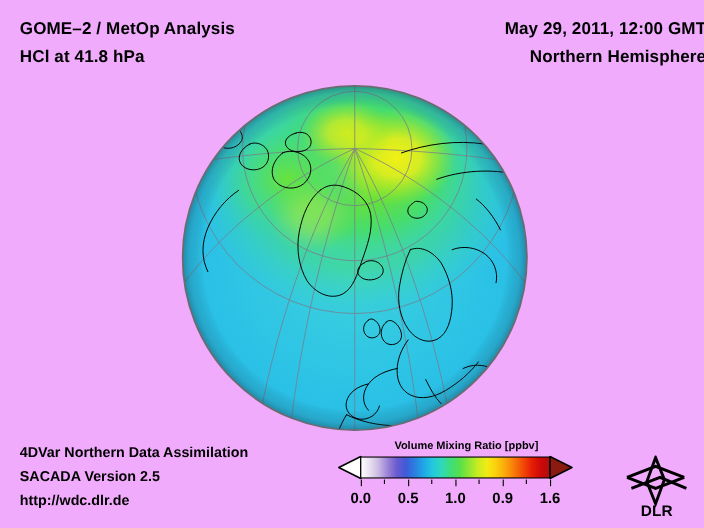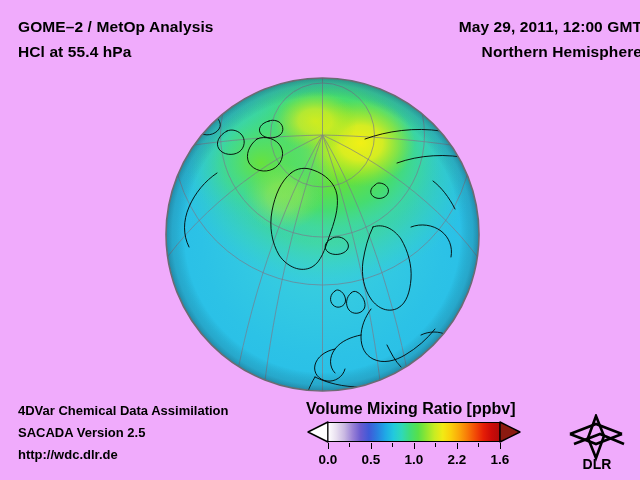--- a/index.html
+++ b/index.html
@@ -17,21 +17,21 @@
   
   .globe-wrap{position:absolute;left:165px;top:77px;width:315px;height:315px;}
   .globe-wrap svg{display:block;}
 
   
   .foot-left{position:absolute;left:18px;top:400px;}
   .foot-line{font-size:13px;font-weight:bold;line-height:22px;white-space:nowrap;}
 
   
   .cbar{position:absolute;left:306px;top:400px;width:236px;}
-  .cbar-title{font-size:16px;font-weight:bold;text-align:left;
+  .cbar-title{font-size:10px;font-weight:bold;text-align:center;
               white-space:nowrap;margin-bottom:3px;letter-spacing:0px;}
   .cbar-body{position:relative;height:22px;}
   .cbar-ticks{position:relative;height:8px;margin-top:0px;}
   .cbar-tick{position:absolute;top:0;width:1px;height:6px;background:#000;}
   .cbar-tick.minor{height:4px;}
   .cbar-labels{position:relative;height:18px;margin-top:1px;}
   .cbar-lab{position:absolute;top:0;font-size:13.5px;font-weight:bold;
             transform:translateX(-50%);white-space:nowrap;}
 
   
@@ -39,21 +39,21 @@
   .dlr{position:absolute;left:566px;top:414px;width:62px;height:58px;}
   .riu svg,.dlr svg{display:block;}
 </style>
 </head>
 <body>
 
 <div class="page">
 
   <div class="hdr-left">
     <div class="hdr-line">GOME–2 / MetOp Analysis</div>
-    <div class="hdr-line">HCl at 55.4 hPa</div>
+    <div class="hdr-line">HCl at 41.8 hPa</div>
   </div>
 
   <div class="hdr-right">
     <div class="hdr-line">May 29, 2011, 12:00 GMT</div>
     <div class="hdr-line">Northern Hemisphere</div>
   </div>
 
   <div class="globe-wrap">
     <svg width="315" height="315" viewBox="0 0 315 315">
       <defs>
@@ -196,21 +196,21 @@
         </g>
 
         <circle cx="157.5" cy="157.5" r="156.5" fill="url(#limbShade)"></circle>
       </g>
 
       <circle cx="157.5" cy="157.5" r="156.5" fill="none" stroke="#6b6b73" stroke-width="1.6"></circle>
     </svg>
   </div>
 
   <div class="foot-left">
-    <div class="foot-line">4DVar Chemical Data Assimilation</div>
+    <div class="foot-line">4DVar Northern Data Assimilation</div>
     <div class="foot-line">SACADA Version 2.5</div>
     <div class="foot-line">http://wdc.dlr.de</div>
   </div>
 
   <div class="cbar">
     <div class="cbar-title">Volume Mixing Ratio [ppbv]</div>
 
     <div class="cbar-body">
       <svg width="236" height="22" viewBox="0 0 236 22">
         <defs>
@@ -258,21 +258,21 @@
       <span class="cbar-tick minor" style="left:129px"></span>
       <span class="cbar-tick" style="left:151px"></span>
       <span class="cbar-tick minor" style="left:172px"></span>
       <span class="cbar-tick" style="left:194px"></span>
     </div>
 
     <div class="cbar-labels">
       <span class="cbar-lab" style="left:22px">0.0</span>
       <span class="cbar-lab" style="left:65px">0.5</span>
       <span class="cbar-lab" style="left:108px">1.0</span>
-      <span class="cbar-lab" style="left:151px">2.2</span>
+      <span class="cbar-lab" style="left:151px">0.9</span>
       <span class="cbar-lab" style="left:194px">1.6</span>
     </div>
   </div>
 
 
   <div class="dlr">
     <svg width="62" height="58" viewBox="0 0 62 58">
       <g fill="none" stroke="#000000" stroke-width="2.6" stroke-linejoin="miter">
 
         <path d="M4 20 L30 10 L56 20"></path>

